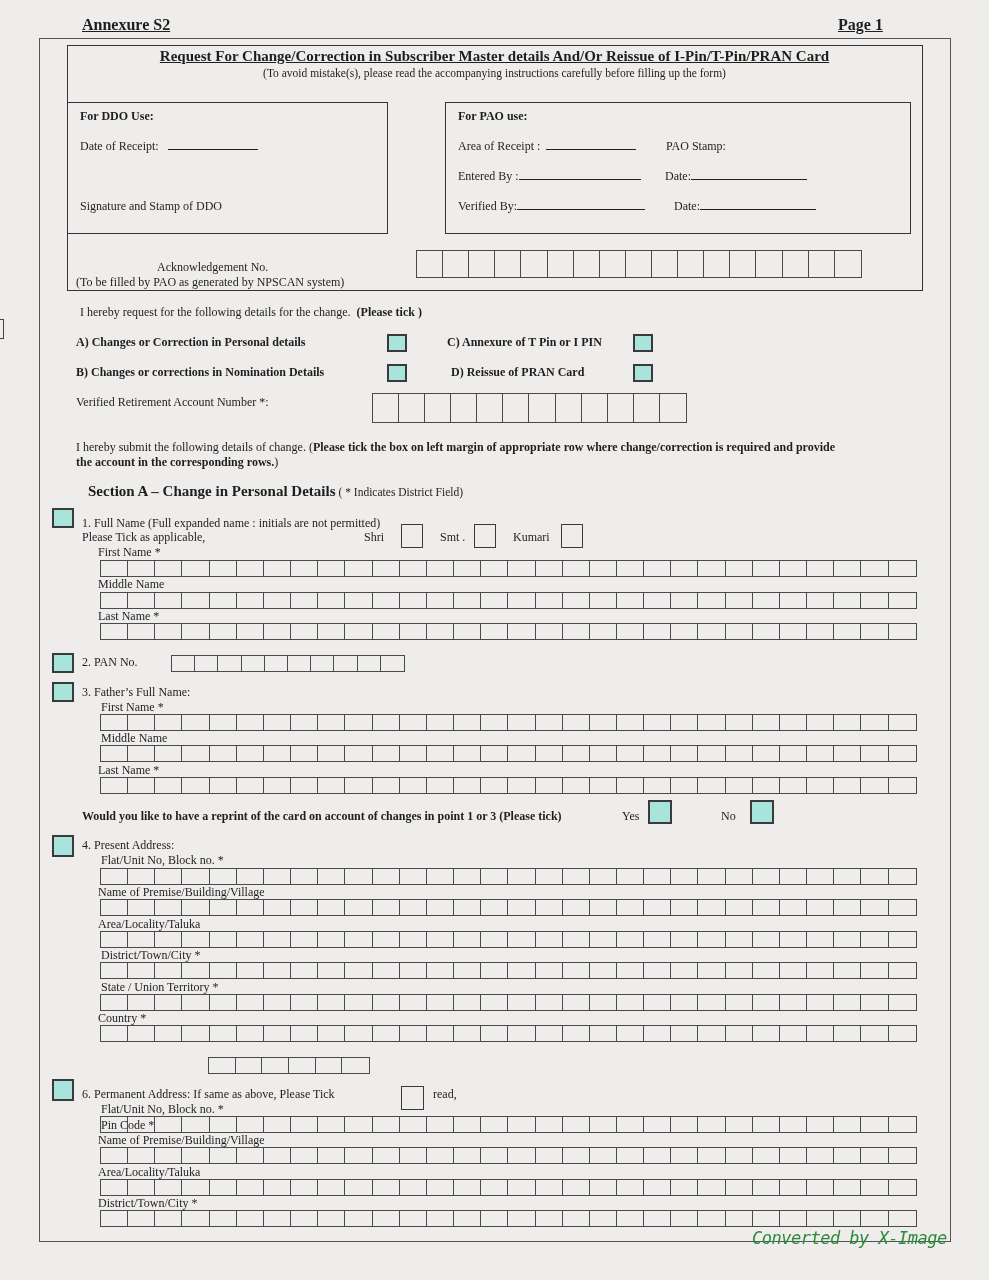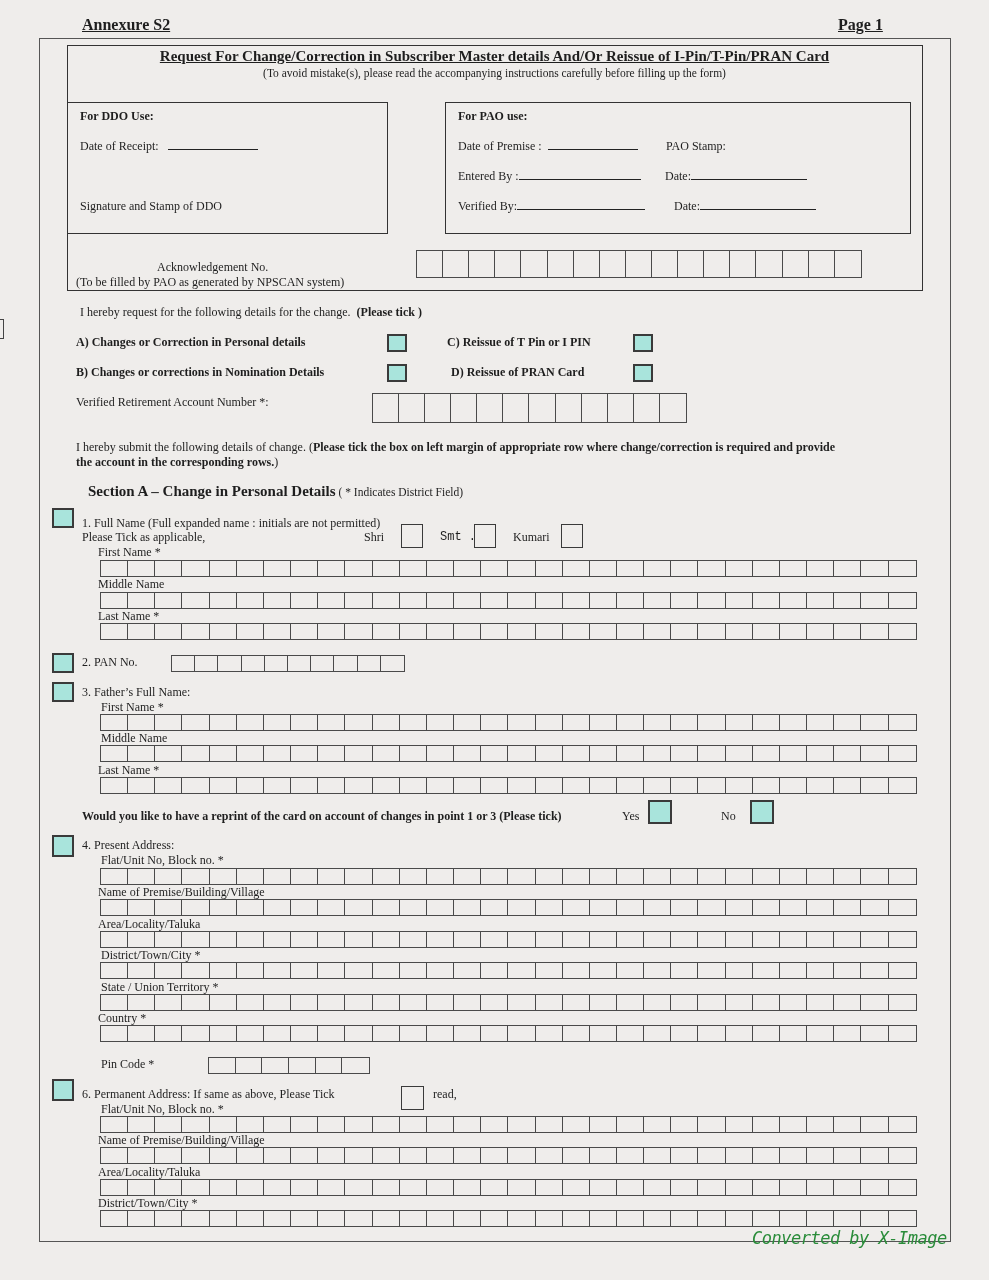--- a/index.html
+++ b/index.html
@@ -33,21 +33,21 @@
 <div class="abs b u" style="left:0;width:989px;text-align:center;top:48px;font-size:15px;">Request For Change/Correction in Subscriber Master details And/Or Reissue of I-Pin/T-Pin/PRAN Card</div>
 <div class="abs" style="left:0;width:989px;text-align:center;top:67px;font-size:11.5px;">(To avoid mistake(s), please read the accompanying instructions carefully  before filling up the form)</div>
 
 <div class="box" style="left:67px;top:102px;width:319px;height:130px;"></div>
 <div class="abs b" style="left:80px;top:109px;">For DDO Use:</div>
 <div class="abs" style="left:80px;top:139px;"><span>Date of Receipt:</span> &nbsp;&nbsp;<span class="uline" style="width:90px;"></span></div>
 <div class="abs" style="left:80px;top:199px;">Signature and Stamp of DDO</div>
 
 <div class="box" style="left:445px;top:102px;width:464px;height:130px;"></div>
 <div class="abs b" style="left:458px;top:109px;">For PAO use:</div>
-<div class="abs" style="left:458px;top:139px;"><span>Date of Premise :</span> &nbsp;<span class="uline" style="width:90px;"></span></div>
+<div class="abs" style="left:458px;top:139px;"><span>Area of Receipt :</span> &nbsp;<span class="uline" style="width:90px;"></span></div>
 <div class="abs" style="left:666px;top:139px;">PAO Stamp:</div>
 <div class="abs" style="left:458px;top:169px;"><span>Entered By :</span><span class="uline" style="width:122px;"></span></div>
 <div class="abs" style="left:665px;top:169px;"><span>Date:</span><span class="uline" style="width:116px;"></span></div>
 <div class="abs" style="left:458px;top:199px;"><span>Verified By:</span><span class="uline" style="width:128px;"></span></div>
 <div class="abs" style="left:674px;top:199px;"><span>Date:</span><span class="uline" style="width:116px;"></span></div>
 
 <div class="abs" style="left:157px;top:260px;">Acknowledgement No.</div>
 <div class="abs" style="left:76px;top:275px;">(To be filled by PAO as generated by NPSCAN system)</div>
 <div class="cells" style="left:416px;top:250px;width:446px;height:28px;">
     <span style="width: 26.1176px;"></span>
@@ -69,21 +69,21 @@
     <span style="width: 26.1176px;"></span>
   </div>
 
 <div class="abs" style="left:-4px;top:319px;width:6px;height:18px;border:1.5px solid #444;"></div>
 
 <div class="abs" style="left:80px;top:305px;"><span>I hereby request for the following details for the change.</span> &nbsp;<b>(Please tick )</b></div>
 <div class="abs b" style="left:76px;top:335px;">A) Changes or Correction in Personal details</div>
 <div class="tick" style="left:387px;top:334px;"></div>
 <div class="abs b" style="left:76px;top:365px;">B)  Changes or corrections in Nomination Details</div>
 <div class="tick" style="left:387px;top:364px;"></div>
-<div class="abs b" style="left:447px;top:335px;">C)   Reissue of  T Pin or I PIN</div>
+<div class="abs b" style="left:447px;top:335px;">C)   Annexure of  T Pin or I PIN</div>
 <div class="tick" style="left:633px;top:334px;"></div>
 <div class="abs b" style="left:451px;top:365px;">D)  Reissue of  PRAN Card</div>
 <div class="tick" style="left:633px;top:364px;"></div>
 <div class="abs" style="left:76px;top:395px;">Verified Retirement Account Number  *:</div>
 <div class="cells" style="left:372px;top:393px;width:315px;height:30px;">
     <span style="width: 26.0833px;"></span>
     <span style="width: 26.0833px;"></span>
     <span style="width: 26.0833px;"></span>
     <span style="width: 26.0833px;"></span>
     <span style="width: 26.0833px;"></span>
@@ -99,21 +99,21 @@
 <div class="abs" style="left:76px;top:440px;"><span>I hereby submit the following details of change. (</span><b>Please tick the box on left margin of appropriate row where change/correction is required and provide</b></div>
 <div class="abs" style="left:76px;top:455px;"><b>the account in the corresponding rows.</b><span>)</span></div>
 
 <div class="abs" style="left:88px;top:483px;"><b style="font-size:15px;">Section  A – Change in Personal Details</b> <span style="font-size:11.5px;">( * Indicates District Field)</span></div>
 
 <div class="tick" style="left:52px;top:508px;width:22px;height:20px;"></div>
 <div class="abs" style="left:82px;top:516px;">1. Full Name (Full expanded name : initials are not permitted)</div>
 <div class="abs" style="left:82px;top:530px;">Please Tick   as applicable,</div>
 <div class="abs" style="left:364px;top:530px;">Shri</div>
 <div class="blank" style="left:401px;top:524px;"></div>
-<div class="abs" style="left:440px;top:530px;font-family:Liberation Mono, monospace;">Smt .</div>
+<div class="abs" style="left:440px;top:530px;">Smt .</div>
 <div class="blank" style="left:474px;top:524px;"></div>
 <div class="abs" style="left:513px;top:530px;">Kumari</div>
 <div class="blank" style="left:561px;top:524px;"></div>
 
 <div class="abs" style="left:98px;top:545px;">First Name *</div>
 <div class="cells" style="left:100px;top:560px;width:817px;height:17px;">
     <span style="width: 27.1667px;"></span>
     <span style="width: 27.1667px;"></span>
     <span style="width: 27.1667px;"></span>
     <span style="width: 27.1667px;"></span>
@@ -527,21 +527,21 @@
     <span style="width: 27.1667px;"></span>
     <span style="width: 27.1667px;"></span>
     <span style="width: 27.1667px;"></span>
     <span style="width: 27.1667px;"></span>
     <span style="width: 27.1667px;"></span>
     <span style="width: 27.1667px;"></span>
     <span style="width: 27.1667px;"></span>
     <span style="width: 27.1667px;"></span>
     <span style="width: 27.1667px;"></span>
   </div>
-<div class="abs" style="left:101px;top:1057px;">Pin Code *</div>
+<div class="abs" style="left:101px;top:1118px;">Pin Code *</div>
 <div class="cells" style="left:208px;top:1057px;width:162px;height:17px;">
     <span style="width: 26.6667px;"></span>
     <span style="width: 26.6667px;"></span>
     <span style="width: 26.6667px;"></span>
     <span style="width: 26.6667px;"></span>
     <span style="width: 26.6667px;"></span>
     <span style="width: 26.6667px;"></span>
   </div>
 
 <div class="tick" style="left:52px;top:1079px;width:22px;height:22px;"></div>

